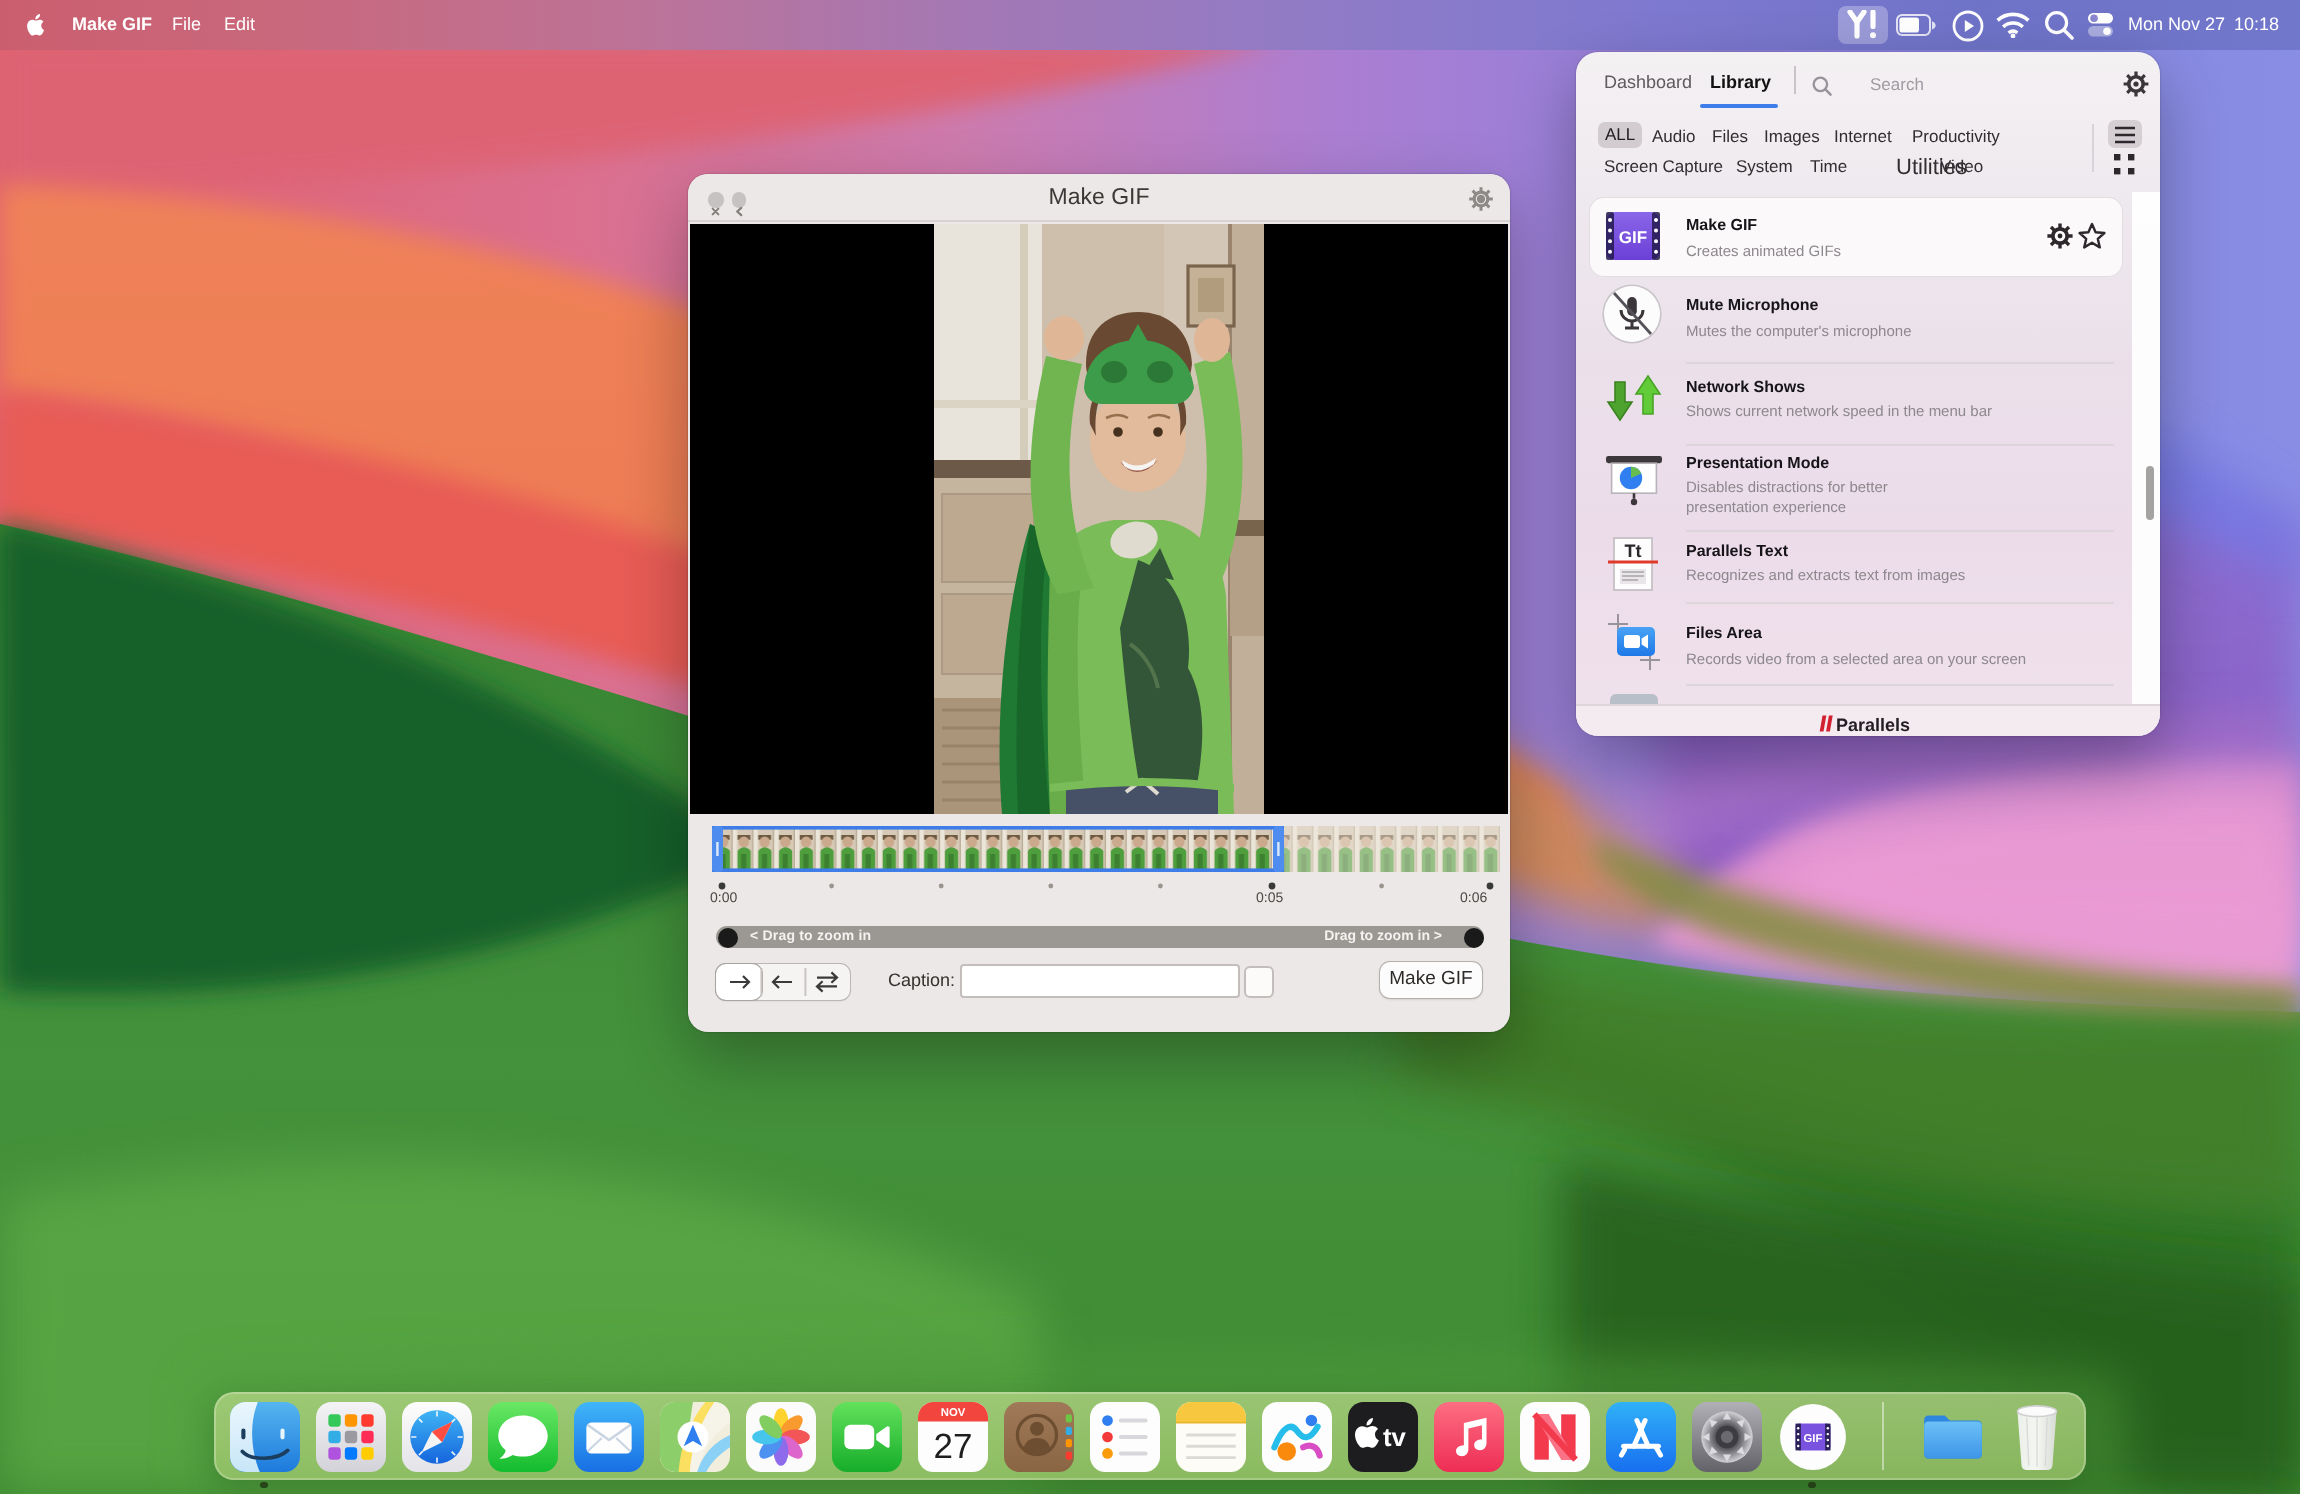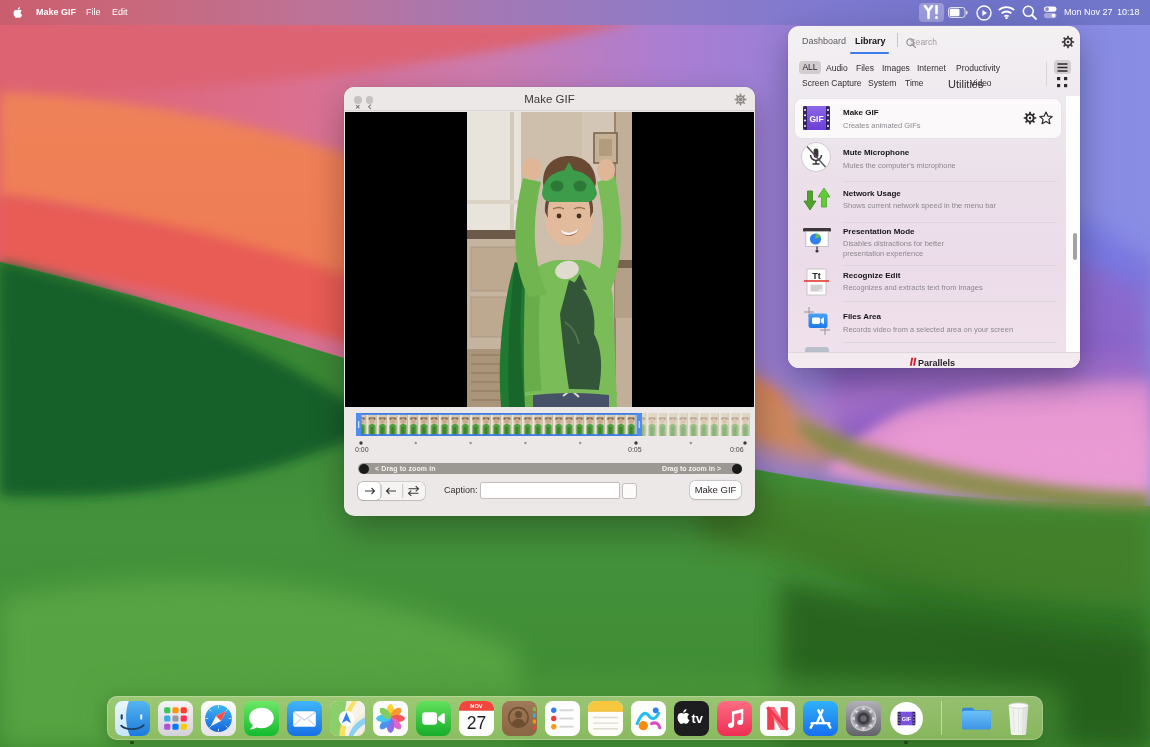--- a/index.html
+++ b/index.html
@@ -298,21 +298,21 @@
   <div id="popover">
 
     <div class="abs" style="left:14px;top:10px;font-size:9px;color:#5e5a5e">Dashboard</div>
     <div class="abs" style="left:67px;top:10px;font-size:9px;font-weight:bold;color:#121212">Library</div>
     <div class="abs" style="left:62px;top:25.5px;width:39px;height:2.5px;border-radius:1.5px;background:#3d7de9"></div>
     <div class="abs" style="left:109px;top:7px;width:1px;height:14px;background:#c9c4c9"></div>
     <svg class="abs" style="left:118px;top:12px" width="10" height="10" viewBox="0 0 11 11">
       <circle cx="4.6" cy="4.6" r="3.7" fill="none" stroke="#98939a" stroke-width="1.3"></circle>
       <path d="M7.4,7.4 L10.2,10.2" stroke="#98939a" stroke-width="1.4" stroke-linecap="round"></path>
     </svg>
-    <div class="abs" style="left:122px;top:11px;font-size:8.5px;color:#a09ba2">Search</div>
+    <div class="abs" style="left:147px;top:11px;font-size:8.5px;color:#a09ba2">Search</div>
     <svg class="abs" style="left:273px;top:9px" width="14" height="14" viewBox="0 0 14 14">
       <g stroke="#3a363a" stroke-width="1.6">
           <path d="M7,0.8 L7,3.2 M7,10.8 L7,13.2 M0.8,7 L3.2,7 M10.8,7 L13.2,7 M2.6,2.6 L4.3,4.3 M9.7,9.7 L11.4,11.4 M11.4,2.6 L9.7,4.3 M4.3,9.7 L2.6,11.4"></path>
         </g>
       <circle cx="7" cy="7" r="3.6" fill="none" stroke="#3a363a" stroke-width="1.8"></circle>
       <circle cx="7" cy="7" r="1.3" fill="#3a363a"></circle>
     </svg>
 
     <div class="abs" style="left:11px;top:35px;width:22px;height:12.5px;border-radius:3.5px;background:#d2ccd1;font-size:8.5px;font-weight:normal;color:#232023;text-align:center;line-height:12.5px">ALL</div>
     <div class="abs" style="left:38px;top:36.5px;font-size:8.5px;color:#312d31">Audio</div>
@@ -383,21 +383,21 @@
       <path d="M5,3.5 L23.5,24" stroke="#56525a" stroke-width="1.4"></path>
     </svg>
     <div class="abs" style="left:55px;top:121.5px;font-size:8px;font-weight:bold;color:#161418">Mute Microphone</div>
     <div class="abs" style="left:55px;top:134.5px;font-size:7.5px;color:#8d888d">Mutes the computer's microphone</div>
     <div class="abs" style="left:55px;top:154.5px;width:214px;height:1px;background:#dcd5da"></div>
 
     <svg class="abs" style="left:14px;top:160px" width="30" height="27" viewBox="0 0 30 27">
       <path d="M5.5,5 L10.5,5 L10.5,15 L14,15 L8,24 L2,15 L5.5,15 Z" fill="#4da32d" stroke="#3c8420" stroke-width="0.8"></path>
       <path d="M24.5,21 L19.5,21 L19.5,11 L16,11 L22,2 L28,11 L24.5,11 Z" fill="#62cb38" stroke="#49a427" stroke-width="0.8"></path>
     </svg>
-    <div class="abs" style="left:55px;top:162.5px;font-size:8px;font-weight:bold;color:#161418">Network Usage</div>
+    <div class="abs" style="left:55px;top:162.5px;font-size:8px;font-weight:bold;color:#161418">Network Shows</div>
     <div class="abs" style="left:55px;top:175px;font-size:7.5px;color:#8d888d">Shows current network speed in the menu bar</div>
     <div class="abs" style="left:55px;top:195.5px;width:214px;height:1px;background:#dcd5da"></div>
 
     <svg class="abs" style="left:14px;top:201px" width="30" height="27" viewBox="0 0 30 27">
       <rect x="1" y="1" width="28" height="3.6" rx="1.2" fill="#3c383c"></rect>
       <rect x="3.8" y="4.6" width="22.4" height="15" fill="#fefefe" stroke="#b8b3b8" stroke-width="0.8"></rect>
       <circle cx="13.5" cy="12" r="5.6" fill="#2f7ff0"></circle>
       <path d="M13.5,12 L13.5,6.4 A5.6,5.6 0 0 1 18.6,9.7 Z" fill="#67bd4d"></path>
       <path d="M15,19.6 L15,22.4" stroke="#3c383c" stroke-width="1.3"></path>
       <circle cx="15" cy="24" r="1.6" fill="#3c383c"></circle>
@@ -408,21 +408,21 @@
 
     <svg class="abs" style="left:16px;top:242px" width="25" height="28" viewBox="0 0 25 28">
       <rect x="3" y="1" width="19" height="26" fill="#fdfdfd" stroke="#c5c0c5" stroke-width="0.9"></rect>
       <text x="12.5" y="10.5" font-family="Liberation Sans, sans-serif" font-size="9" font-weight="bold" fill="#2a262a" text-anchor="middle">Tt</text>
       <path d="M0,13 L25,13" stroke="#e03a2d" stroke-width="1.6"></path>
       <rect x="6" y="16.5" width="13" height="7.5" fill="#e8e6e8"></rect>
       <g stroke="#b8b4b8" stroke-width="0.9">
           <path d="M7,18 L18,18 M7,20 L18,20 M7,22 L15,22"></path>
         </g>
     </svg>
-    <div class="abs" style="left:55px;top:244.5px;font-size:8px;font-weight:bold;color:#161418">Recognize Edit</div>
+    <div class="abs" style="left:55px;top:244.5px;font-size:8px;font-weight:bold;color:#161418">Parallels Text</div>
     <div class="abs" style="left:55px;top:257px;font-size:7.5px;color:#8d888d">Recognizes and extracts text from images</div>
     <div class="abs" style="left:55px;top:274.5px;width:214px;height:1px;background:#dcd5da"></div>
 
     <svg class="abs" style="left:16px;top:281px" width="26" height="28" viewBox="0 0 26 28">
       <g stroke="#98939a" stroke-width="1">
           <path d="M0,5 L10,5 M5,0 L5,10 M16,23 L26,23 M21,18 L21,28"></path>
         </g>
       <defs>
           <linearGradient id="recg" x1="0" y1="0" x2="0" y2="1">
             <stop offset="0" stop-color="#4aa2f5"></stop>

